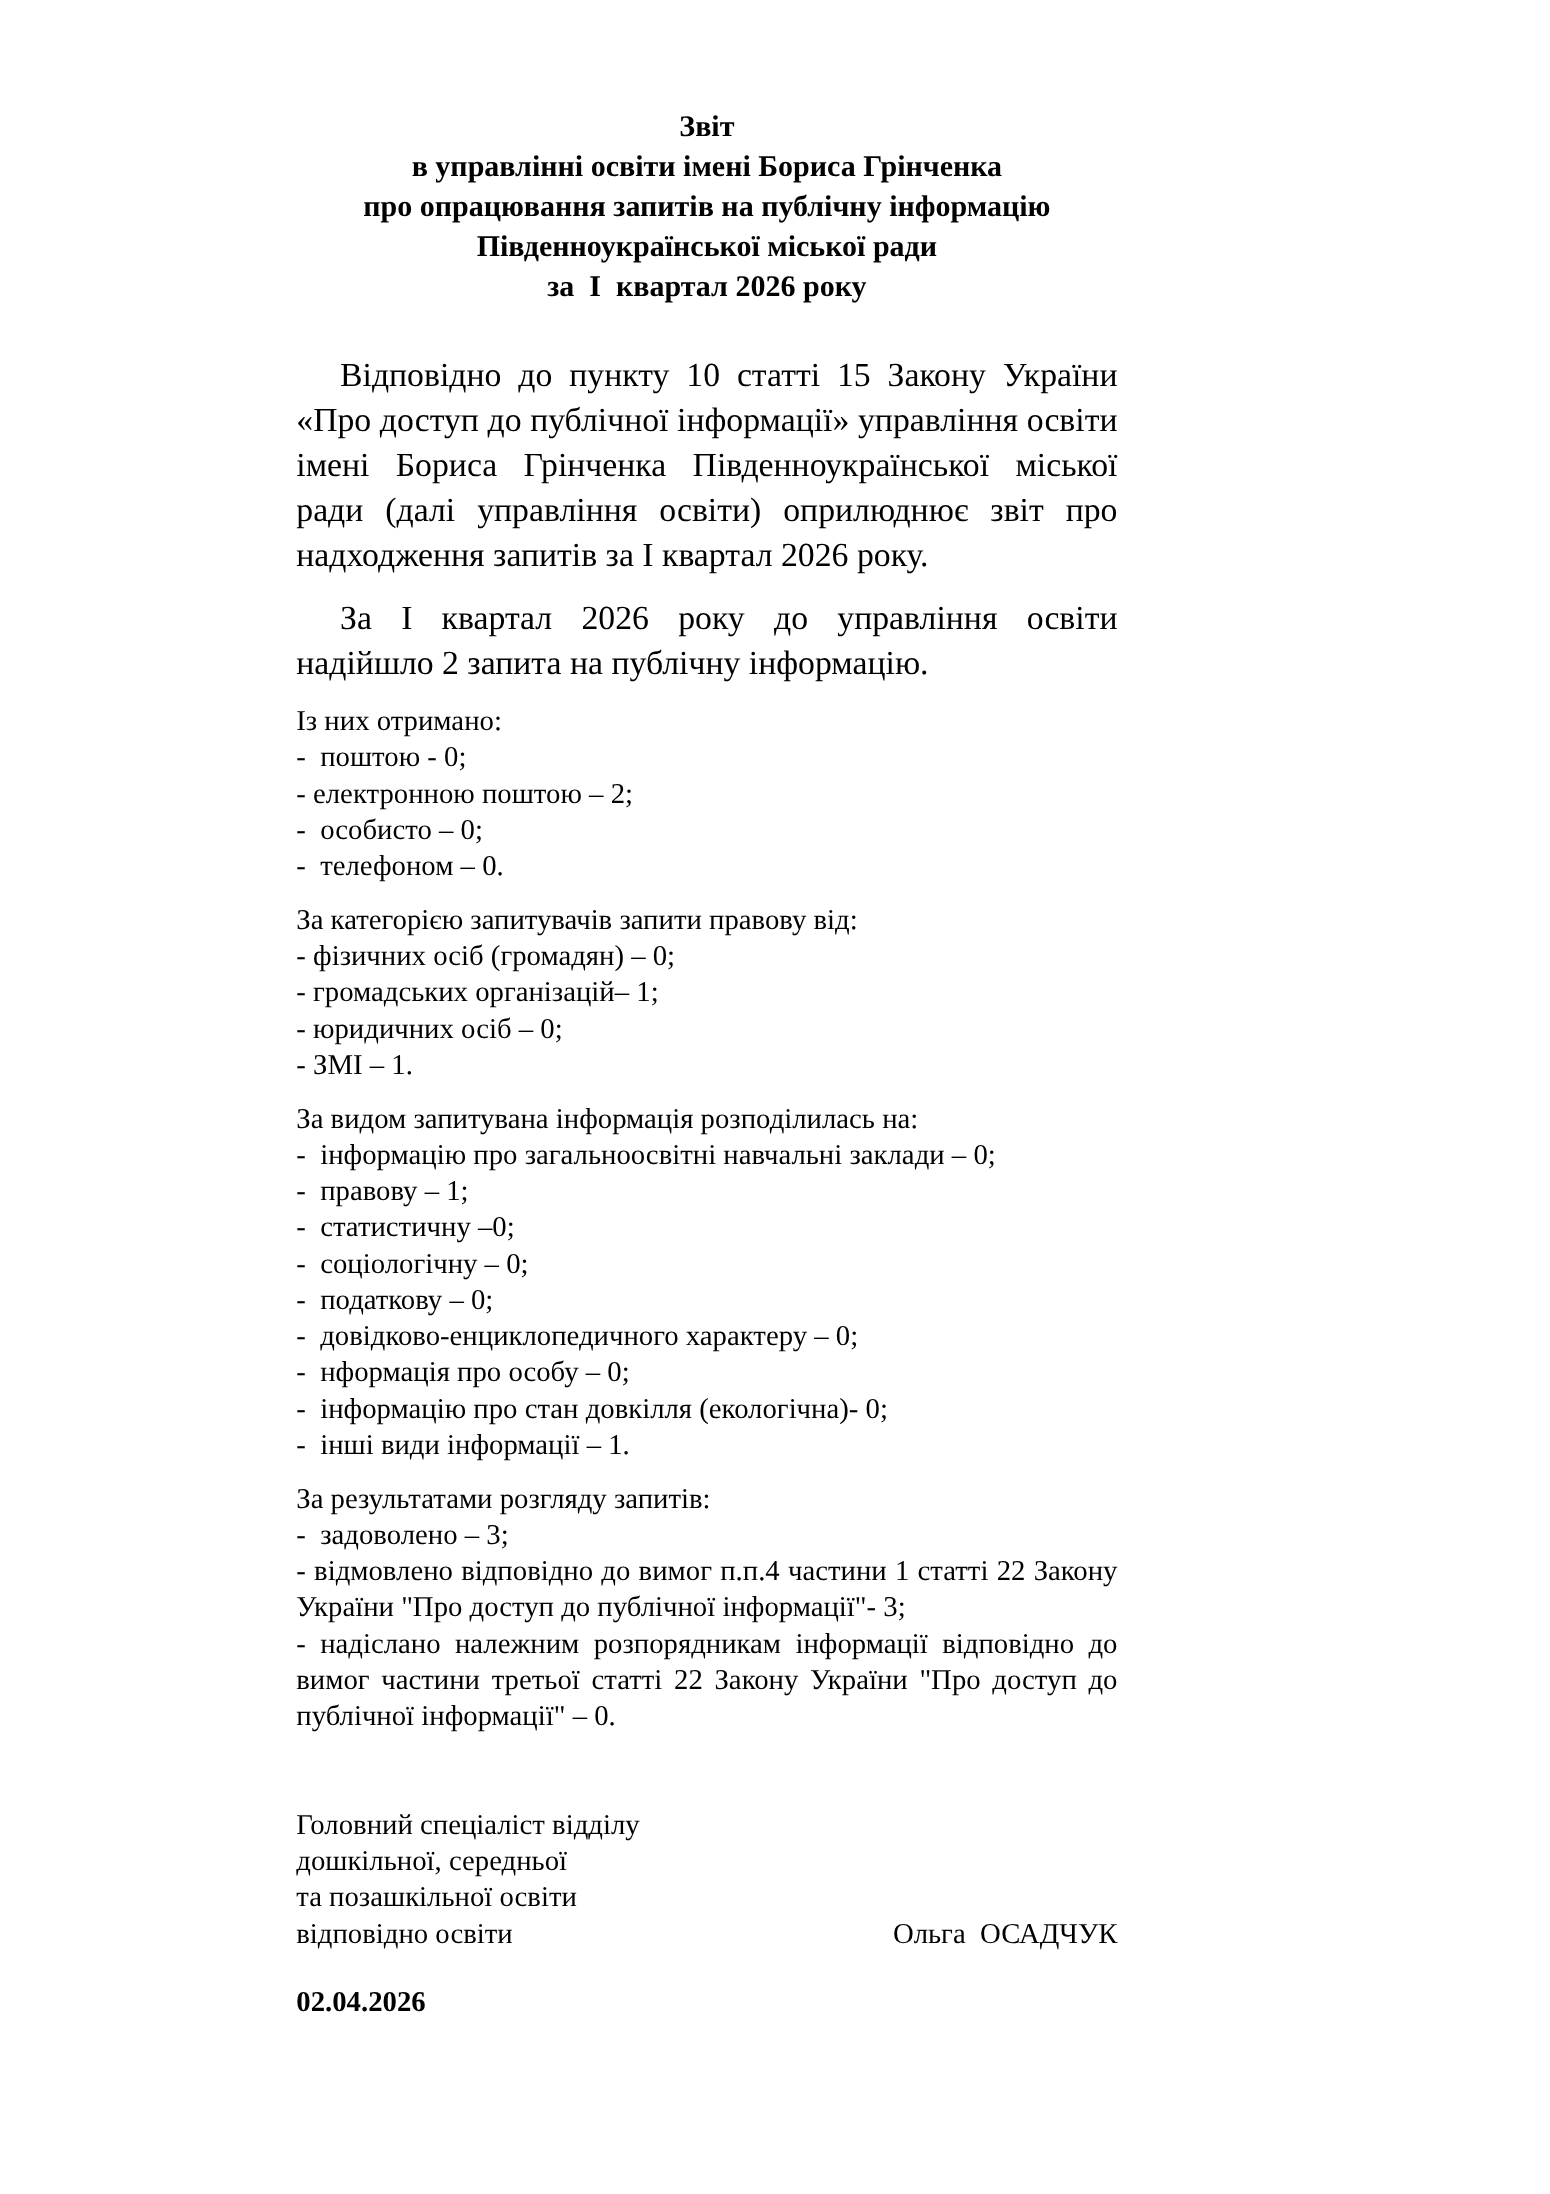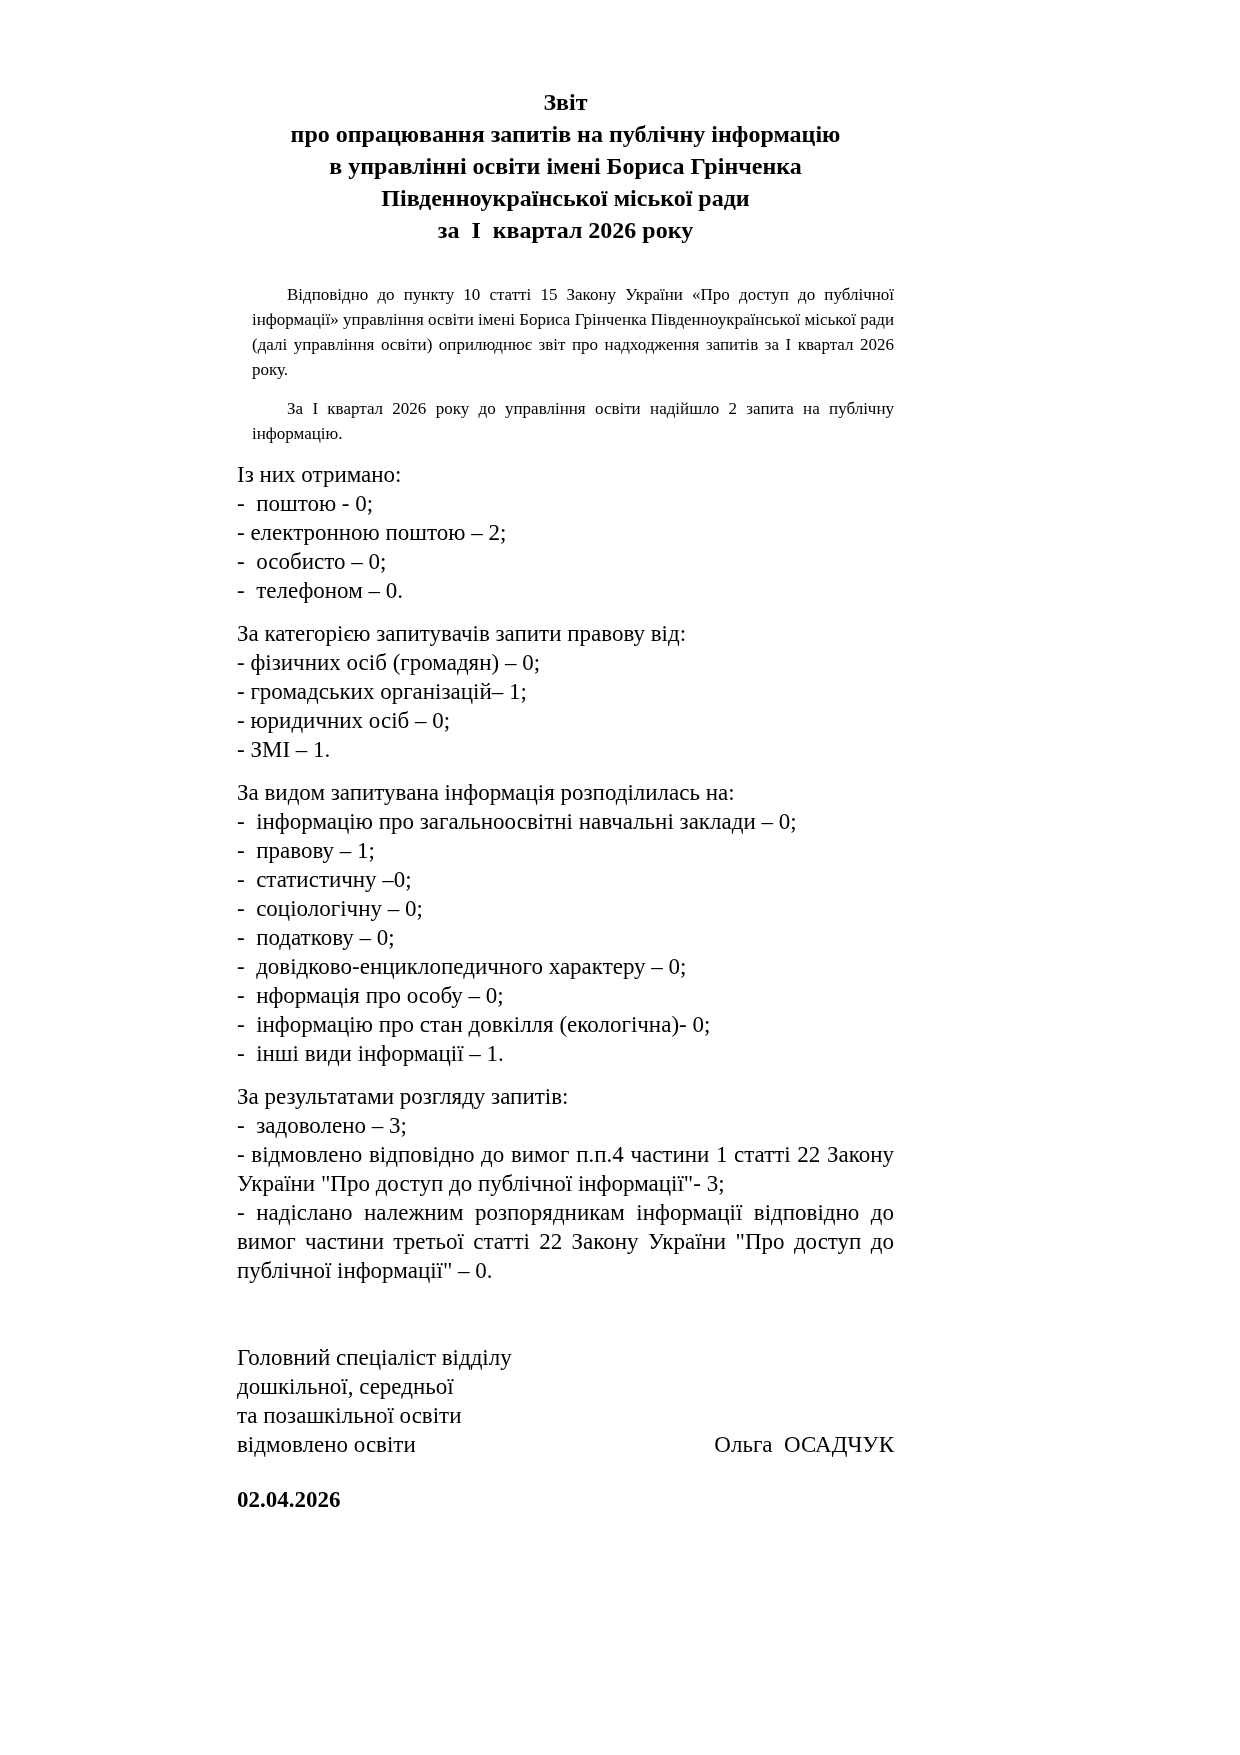--- a/index.html
+++ b/index.html
@@ -25,25 +25,25 @@
       text-align: center;
       margin-bottom: 36px;
     }
     .title-line {
       font-size: 24px;
       line-height: 32px;
       font-weight: bold;
       white-space: pre-wrap;
     }
     .para {
-      font-size: 17px;
-      line-height: 25px;
+      font-size: 27px;
+      line-height: 36px;
       text-align: justify;
       text-indent: 35px;
-      margin: 0 0 14px 15px;
+      margin: 0 0 14px 0;
     }
     .block {
       margin: 0 0 14px 0;
     }
     .line {
       font-size: 23px;
       line-height: 29px;
       margin: 0;
       white-space: pre-wrap;
     }
@@ -67,22 +67,22 @@
       font-weight: bold;
     }
   </style>
 </head>
 <body>
 
 <div class="page">
 
   <div class="title-block">
     <div class="title-line">Звіт</div>
+    <div class="title-line">в управлінні освіти імені Бориса Грінченка</div>
     <div class="title-line">про опрацювання запитів на публічну інформацію</div>
-    <div class="title-line">в управлінні освіти імені Бориса Грінченка</div>
     <div class="title-line">Південноукраїнської міської ради</div>
     <div class="title-line">за  І  квартал 2026 року</div>
   </div>
 
   <p class="para">Відповідно до пункту 10 статті 15 Закону України «Про доступ до публічної інформації» управління освіти імені Бориса Грінченка Південноукраїнської міської ради (далі управління освіти) оприлюднює звіт про надходження запитів за І квартал 2026 року.</p>
 
   <p class="para">За І квартал 2026 року до управління освіти надійшло 2 запита на публічну інформацію.</p>
 
   <div class="block">
     <p class="line">Із них отримано:</p>
@@ -118,19 +118,19 @@
     <p class="line">-  задоволено – 3;</p>
     <p class="line justified">- відмовлено відповідно до вимог п.п.4 частини 1 статті 22 Закону України "Про доступ до публічної інформації"- 3;</p>
     <p class="line justified">- надіслано належним розпорядникам інформації відповідно до вимог частини третьої статті 22 Закону України "Про доступ до публічної інформації" – 0.</p>
   </div>
 
   <div class="signature-block">
     <p class="line">Головний спеціаліст відділу</p>
     <p class="line">дошкільної, середньої</p>
     <p class="line">та позашкільної освіти</p>
     <div class="sig-row">
-      <p class="line">відмовлено освіти</p>
+      <p class="line">відповідно освіти</p>
       <p class="line">Ольга  ОСАДЧУК</p>
     </div>
     <p class="date-line">02.04.2026</p>
   </div>
 
 </div>
 
 </body></html>

